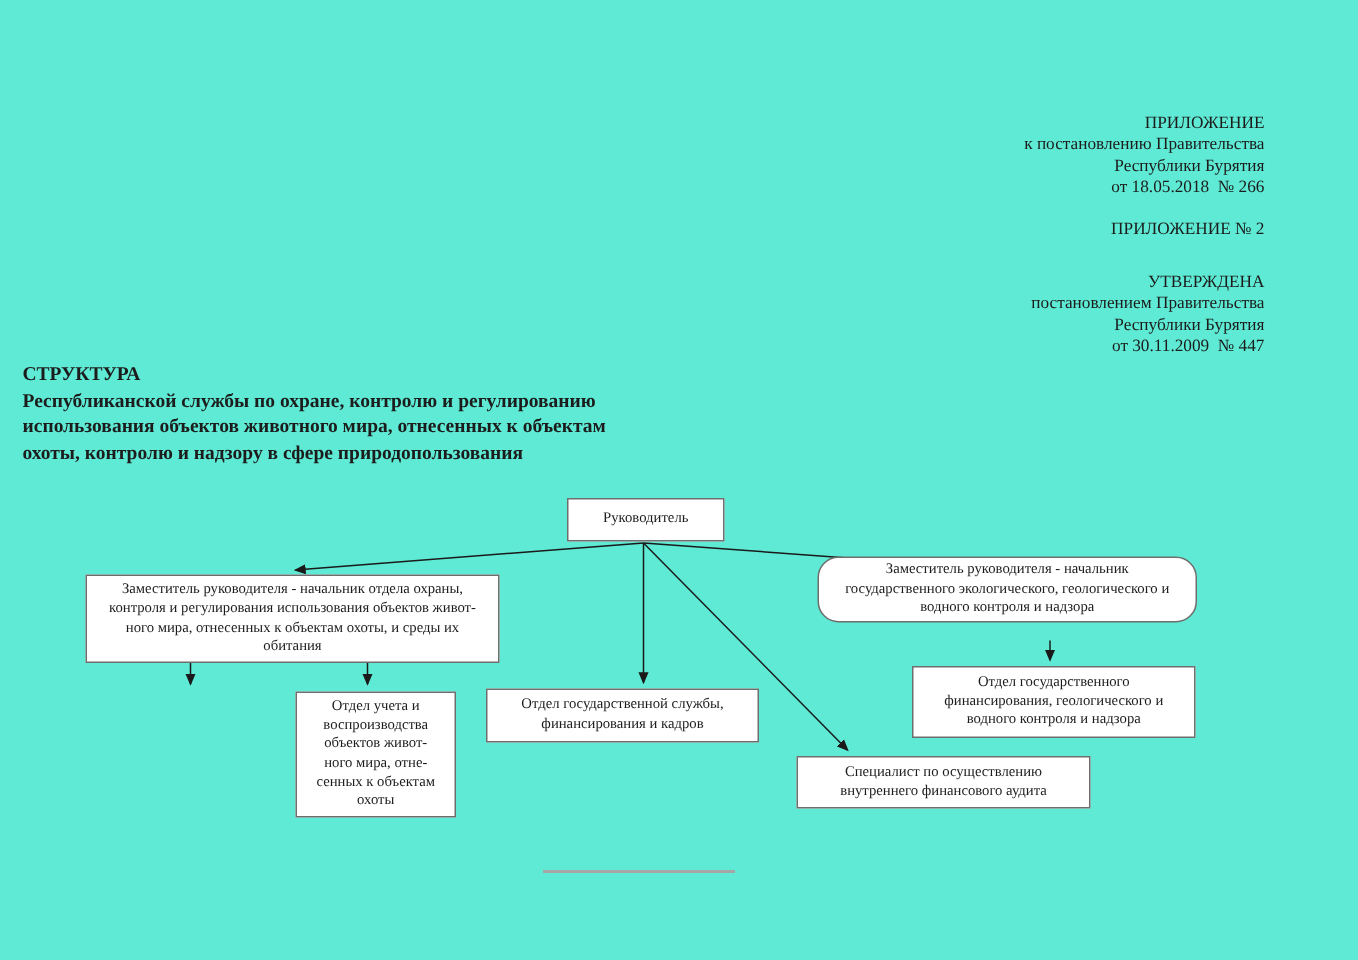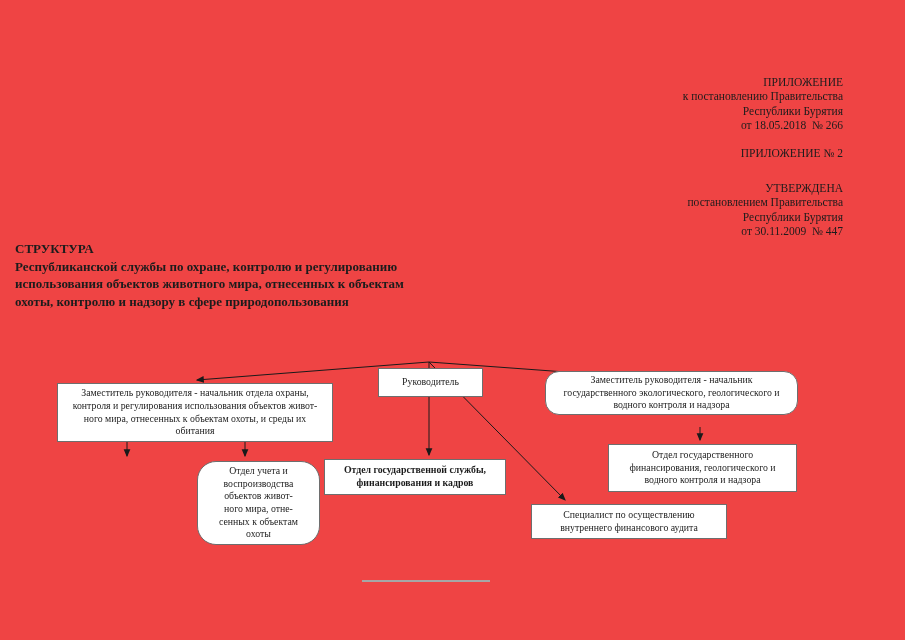--- a/index.html
+++ b/index.html
@@ -1,20 +1,20 @@
 <!DOCTYPE html>
 <html><head>
 <meta charset="utf-8">
 <style>
   html, body { margin: 0; padding: 0; background: #ffffff; }
   .page {
     position: relative;
     width: 905px;
     height: 640px;
-    background: #ef4444;
+    background: #5eead4;
     font-family: "Liberation Serif", serif;
     color: #1c1c1c;
     overflow: hidden;
   }
   .hdr-block {
     position: absolute;
     right: 62px;
     text-align: right;
     font-size: 11.5px;
     line-height: 14.4px;
@@ -41,26 +41,26 @@
     background: #ffffff;
     display: flex;
     align-items: center;
     justify-content: center;
     text-align: center;
     font-size: 9.8px;
     line-height: 12.7px;
     white-space: pre-wrap;
     padding: 1px 2px;
   }
-  .box-head        { left: 378px; top: 332px; width: 105px; height: 29px; margin-top: 36px; }
+  .box-head        { left: 378px; top: 332px; width: 105px; height: 29px; }
   .box-dep-left    { left: 57px;  top: 383px; width: 276px; height: 59px; }
   .box-dep-right   { left: 545px; top: 371px; width: 253px; height: 44px; border-radius: 14px; }
   .box-protection  { left: 71px;  top: 461px; width: 113px; height: 95px; }
-  .box-accounting  { left: 197px; top: 461px; width: 123px; height: 84px; border-radius: 19px; }
-  .box-civil       { left: 324px; top: 459px; width: 182px; height: 36px; font-weight: bold; }
+  .box-accounting  { left: 197px; top: 461px; width: 107px; height: 84px; }
+  .box-civil       { left: 324px; top: 459px; width: 182px; height: 36px; }
   .box-ecology     { left: 608px; top: 444px; width: 189px; height: 48px; }
   .box-specialist  { left: 531px; top: 504px; width: 196px; height: 35px; }
   .connectors {
     position: absolute;
     left: 0; top: 0;
     width: 905px; height: 640px;
     pointer-events: none;
   }
   .connectors line { stroke: #1a1a1a; stroke-width: 1; }
   .footer-line {

